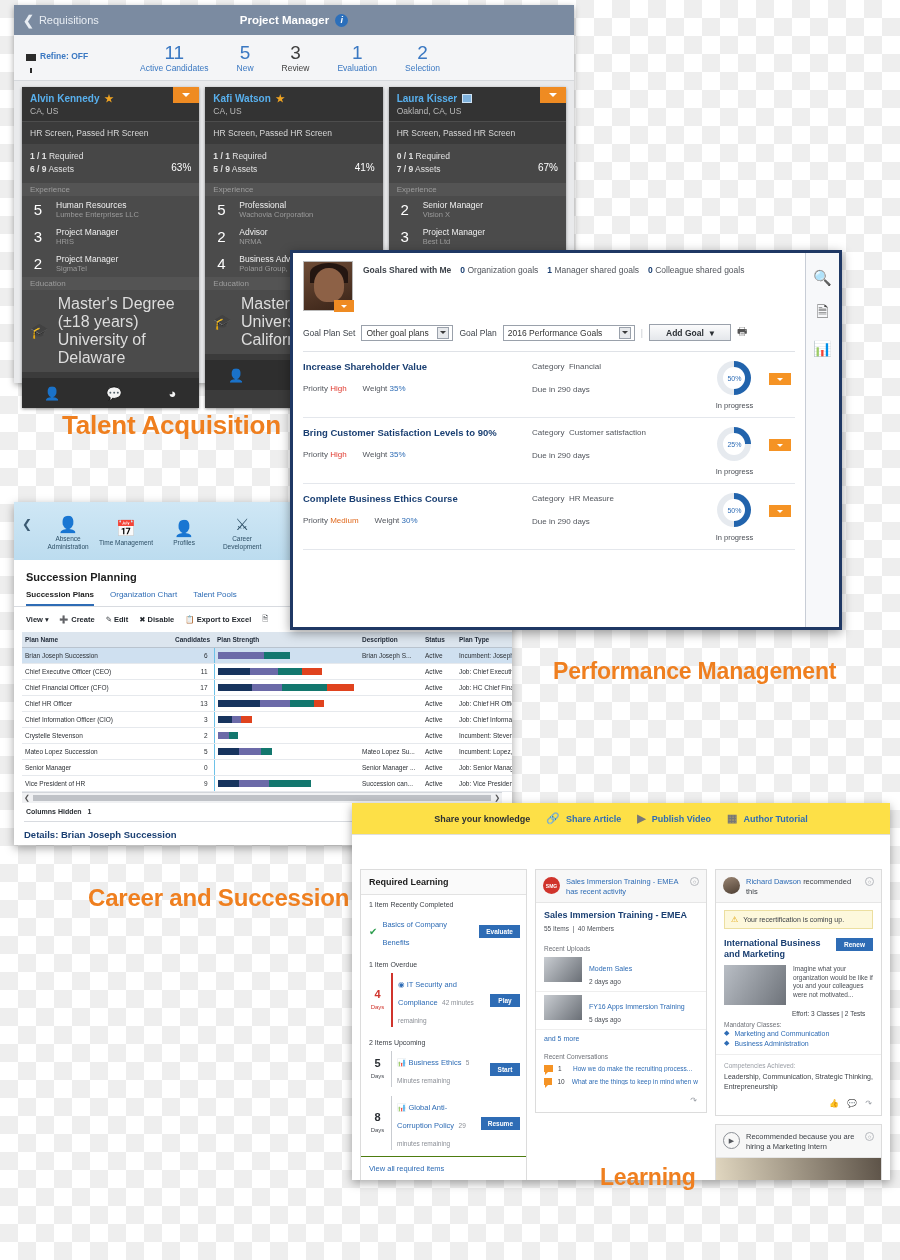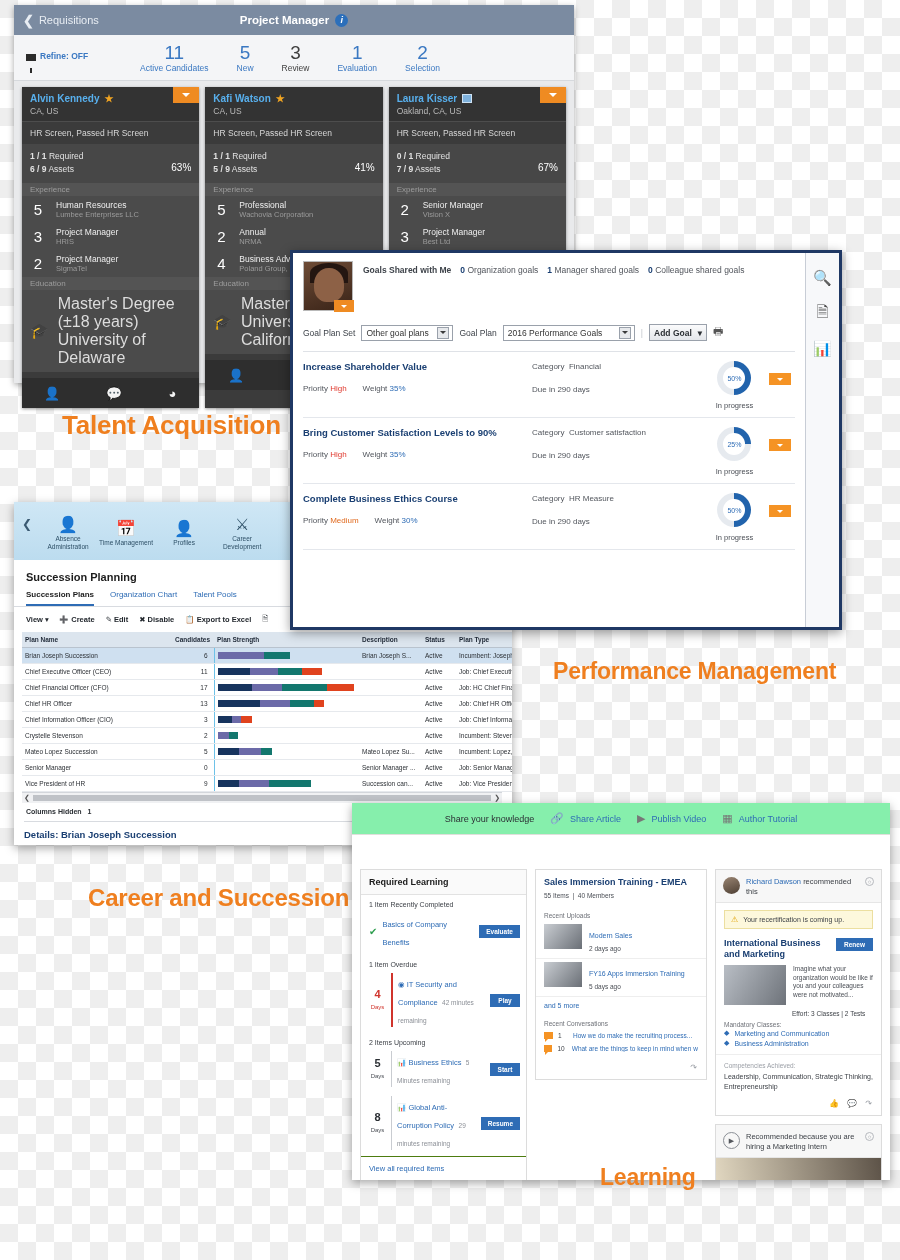--- a/index.html
+++ b/index.html
@@ -94,21 +94,21 @@
   .g-shared b.t { font-weight:bold; color:#3e434a;}
   .g-shared .n { font-weight:bold; color:#1a3f72; }
   .pm-controls { display:flex; align-items:center; gap:6px; margin-top:12px;
         font-size:8.5px; color:#3e434a; padding-bottom:9px; border-bottom:1px solid #dfe2e7;}
   .sel { border:1px solid #9aa1ab; background:#fff; height:16px; display:flex;
         align-items:center; padding:0 3px 0 4px; font-size:8.5px; color:#333; gap:5px;}
   .sel .cap2 { width:12px;height:12px;background:#e7e9ec;border:1px solid #9aa1ab;
         display:inline-flex;align-items:center;justify-content:center;}
   .sel .cap2 i{border-left:3px solid transparent;border-right:3px solid transparent;border-top:3px solid #3b3b3b;}
   .btn-gray { background:linear-gradient(#fbfbfc,#e4e7eb); border:1px solid #9aa1ab;
-        height:17px; display:flex;align-items:center; padding:0 4px; gap:6px;
+        height:17px; display:flex;align-items:center; padding:0 16px; gap:6px;
         font-size:8.5px; font-weight:bold; color:#2c3035;}
   .goal-row { border-bottom:1px solid #e4e7ec; padding:9px 0 7px; position:relative; display:flex;}
   .goal-left { width:232px; }
   .goal-name { font-size:9.5px; font-weight:bold; color:#1a3f72; }
   .goal-meta { margin-top:12px; font-size:8px; color:#52565d; display:flex; gap:16px; align-items:center;}
   .goal-meta .hi { color:#e03a2f; }
   .goal-meta .med { color:#e06a1f; }
   .goal-mid { width:170px; font-size:8px; color:#52565d; padding-top:1px;}
   .goal-mid .due { margin-top:14px; }
   .goal-ring { width:70px; text-align:center; position:relative; }
@@ -155,23 +155,23 @@
         border-top:1px solid #d3d6db; height:11px; padding:0 2px;}
   .hscroll .bar { flex:1; height:6px; background:#bfc2c7; }
   .hscroll span { font-size:7px; color:#555; }
   .cols-hidden { font-size:7px; color:#2b2f34; padding:5px 12px 0; font-weight:bold;}
   .cs-det { border-top:1px solid #d8dbe0; margin:6px 10px 0; padding-top:7px;}
   .cs-det .h { font-size:9.5px; font-weight:bold; color:#1a3f72;}
 
   
   #ln { left:352px; top:803px; width:538px; height:377px; background:#fff;
         box-shadow:0 3px 9px rgba(0,0,0,.35); overflow:hidden;}
-  .ln-top { height:32px; background:#86efac; border-bottom:1px solid #e0dfdb;
+  .ln-top { height:32px; background:#fde047; border-bottom:1px solid #e0dfdb;
         display:flex; align-items:center; justify-content:center; gap:16px;
-        font-size:9px; color:#2b2f34;}
+        font-size:9px; color:#2b2f34;font-weight:bold;}
   .ln-top .act { color:#2e6cb5; display:flex; align-items:center; gap:6px;}
   .ln-top .gly { color:#777; font-size:11px;}
   .ln-body { display:flex; gap:8px; padding:8px; background:#fff;}
   .lcol { width:172px;margin-top:26px; }
   .lcard { border:1px solid #dcdcdc; background:#fff; margin-bottom:8px;}
   .lcard .hd { font-size:9px; font-weight:bold; color:#1c1c1c; padding:7px 8px;
         border-bottom:1px solid #e2e2e2; background:#fafafa;}
   .lsec { font-size:7px; color:#3b3f45; padding:6px 8px 2px;}
   .litem { display:flex; align-items:center; gap:5px; padding:3px 6px 6px 8px;}
   .days { width:17px; text-align:center; line-height:9px;}
@@ -363,21 +363,21 @@
       <div class="exp-row">
         <div class="yr">5</div>
         <div>
             <div class="t1">Professional</div>
              <div class="t2">Wachovia Corporation</div>
           </div>
       </div>
       <div class="exp-row">
         <div class="yr">2</div>
         <div>
-            <div class="t1">Annual</div>
+            <div class="t1">Advisor</div>
              <div class="t2">NRMA</div>
           </div>
       </div>
       <div class="exp-row">
         <div class="yr">4</div>
         <div>
             <div class="t1">Business Advisor</div>
              <div class="t2">Poland Group, Inc.</div>
           </div>
       </div>
@@ -840,20 +840,25 @@
       </div>
 
       <div class="lcard">
         <div class="hd">Personal Learning</div>
 
       </div>
     </div>
 
     <div class="lcol">
       <div class="feedcard">
+        <div class="feed-hd">
+          <span class="fav red">SMG</span>
+          <span class="ft">Sales Immersion Training - EMEA has recent activity</span>
+          <span class="xo">○</span>
+        </div>
         <div class="feed-body">
           <div class="feed-ttl">Sales Immersion Training - EMEA</div>
           <div class="feed-meta">
             <span>55 Items</span>
             &nbsp;|&nbsp;
             <span>40 Members</span>
           </div>
         </div>
         <div class="sub-hd">Recent Uploads</div>
         <div class="upload">

